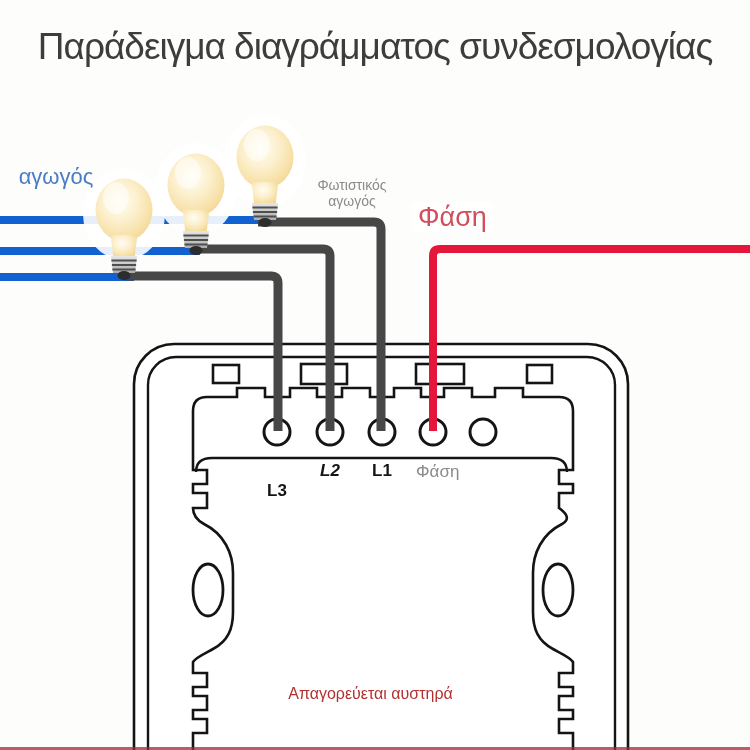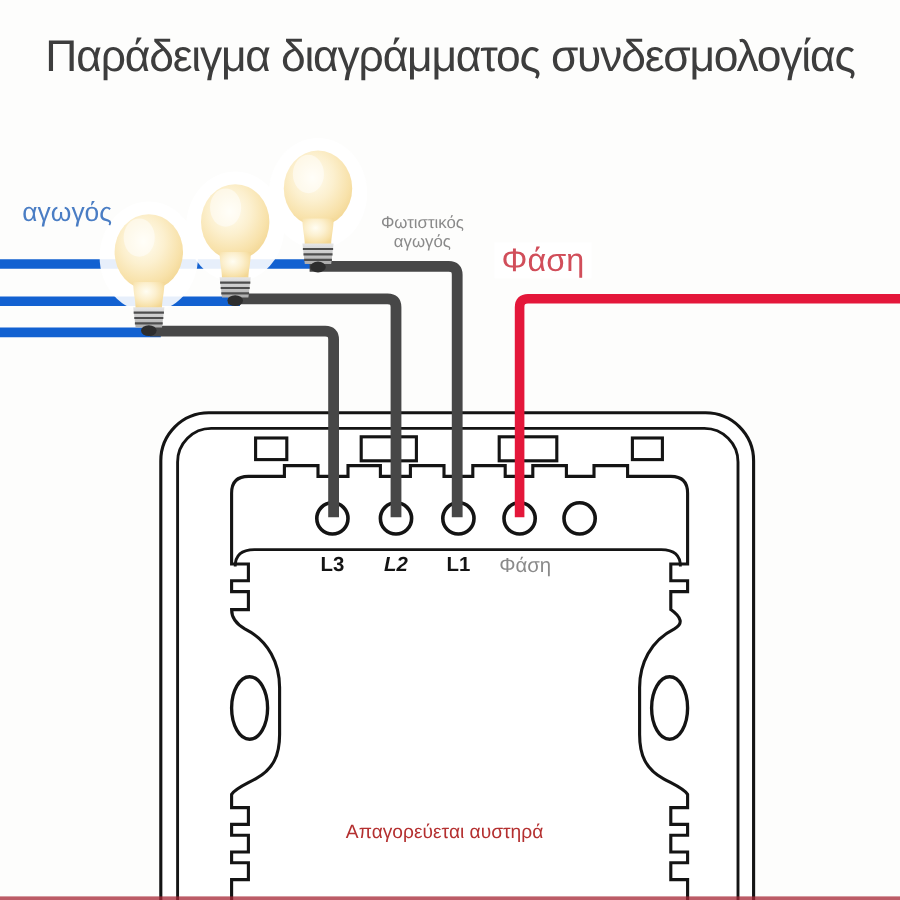--- a/index.html
+++ b/index.html
@@ -21,21 +21,21 @@
   .title{
     left:0;top:26px;width:750px;text-align:center;
     font-size:37px;letter-spacing:-1px;color:var(--title);
     white-space:nowrap;
   }
   .lbl{line-height:1.12;text-align:center;}
   .lbl-neutral{left:0;top:165px;width:112px;font-size:22px;color:var(--neutral_label);}
   .lbl-light{left:283px;top:178px;width:114px;font-size:14px;color:var(--light_label);margin-left:12px;}
   .lbl-phase{left:412px;top:202px;font-size:27px;color:var(--phase_label);background:#fff;padding:0 6px;}
   .term-lbl{top:461px;font-size:17px;font-weight:bold;color:var(--terminal_label);width:40px;text-align:center;}
-  .term-l3{left:257px;} .term-l2{left:310px;font-style:italic;} .term-l1{left:362px;}
+  .term-l3{left:257px;margin-top:20px;} .term-l2{left:310px;font-style:italic;} .term-l1{left:362px;}
   .term-phase{left:408px;top:461px;font-size:17px;font-weight:normal;color:var(--terminal_phase_label);
               background:#fff;padding:1px 8px 3px 8px;text-align:center;}
   .warning{
     left:163px;top:685px;width:415px;text-align:center;
     font-size:16px;line-height:1.12;color:var(--warning);
   }
   .bottom-line{left:0;top:747px;width:750px;height:3px;background:var(--bottom_line);opacity:.75;}
 </style>
 </head>
 <body>

